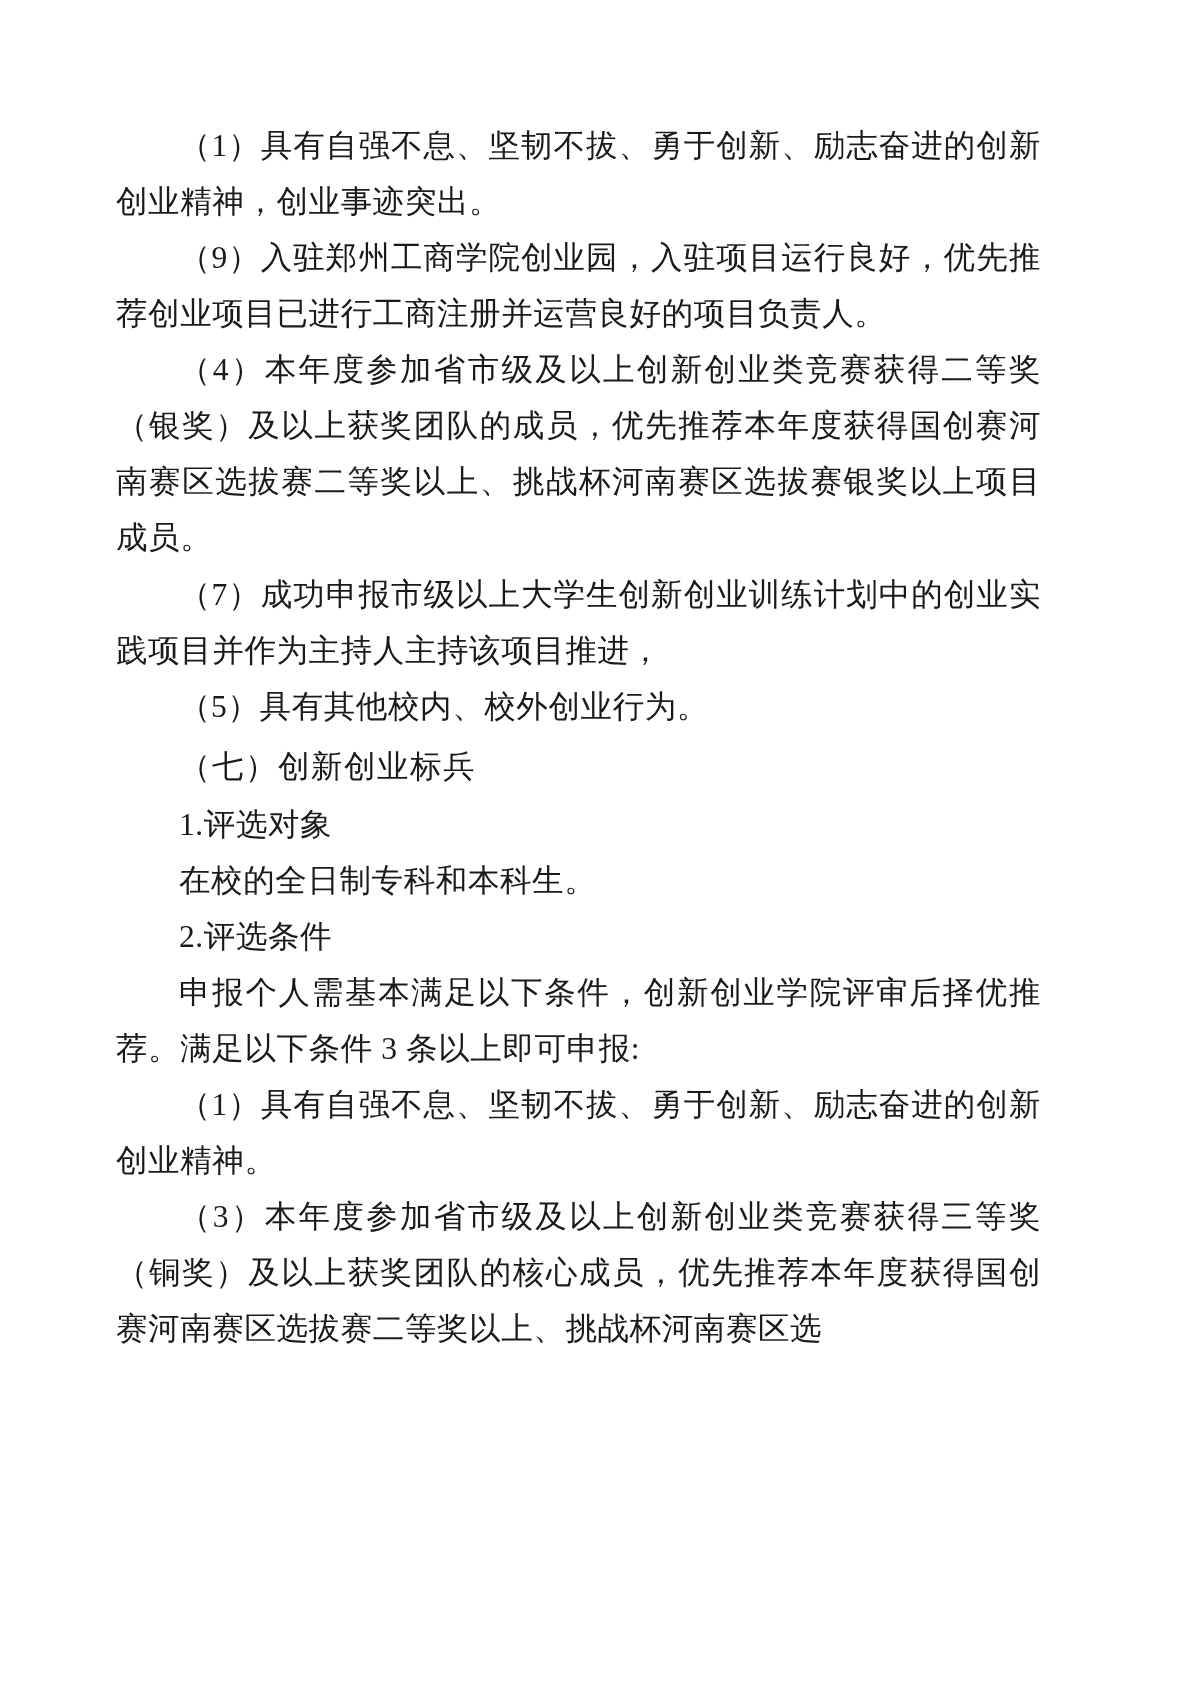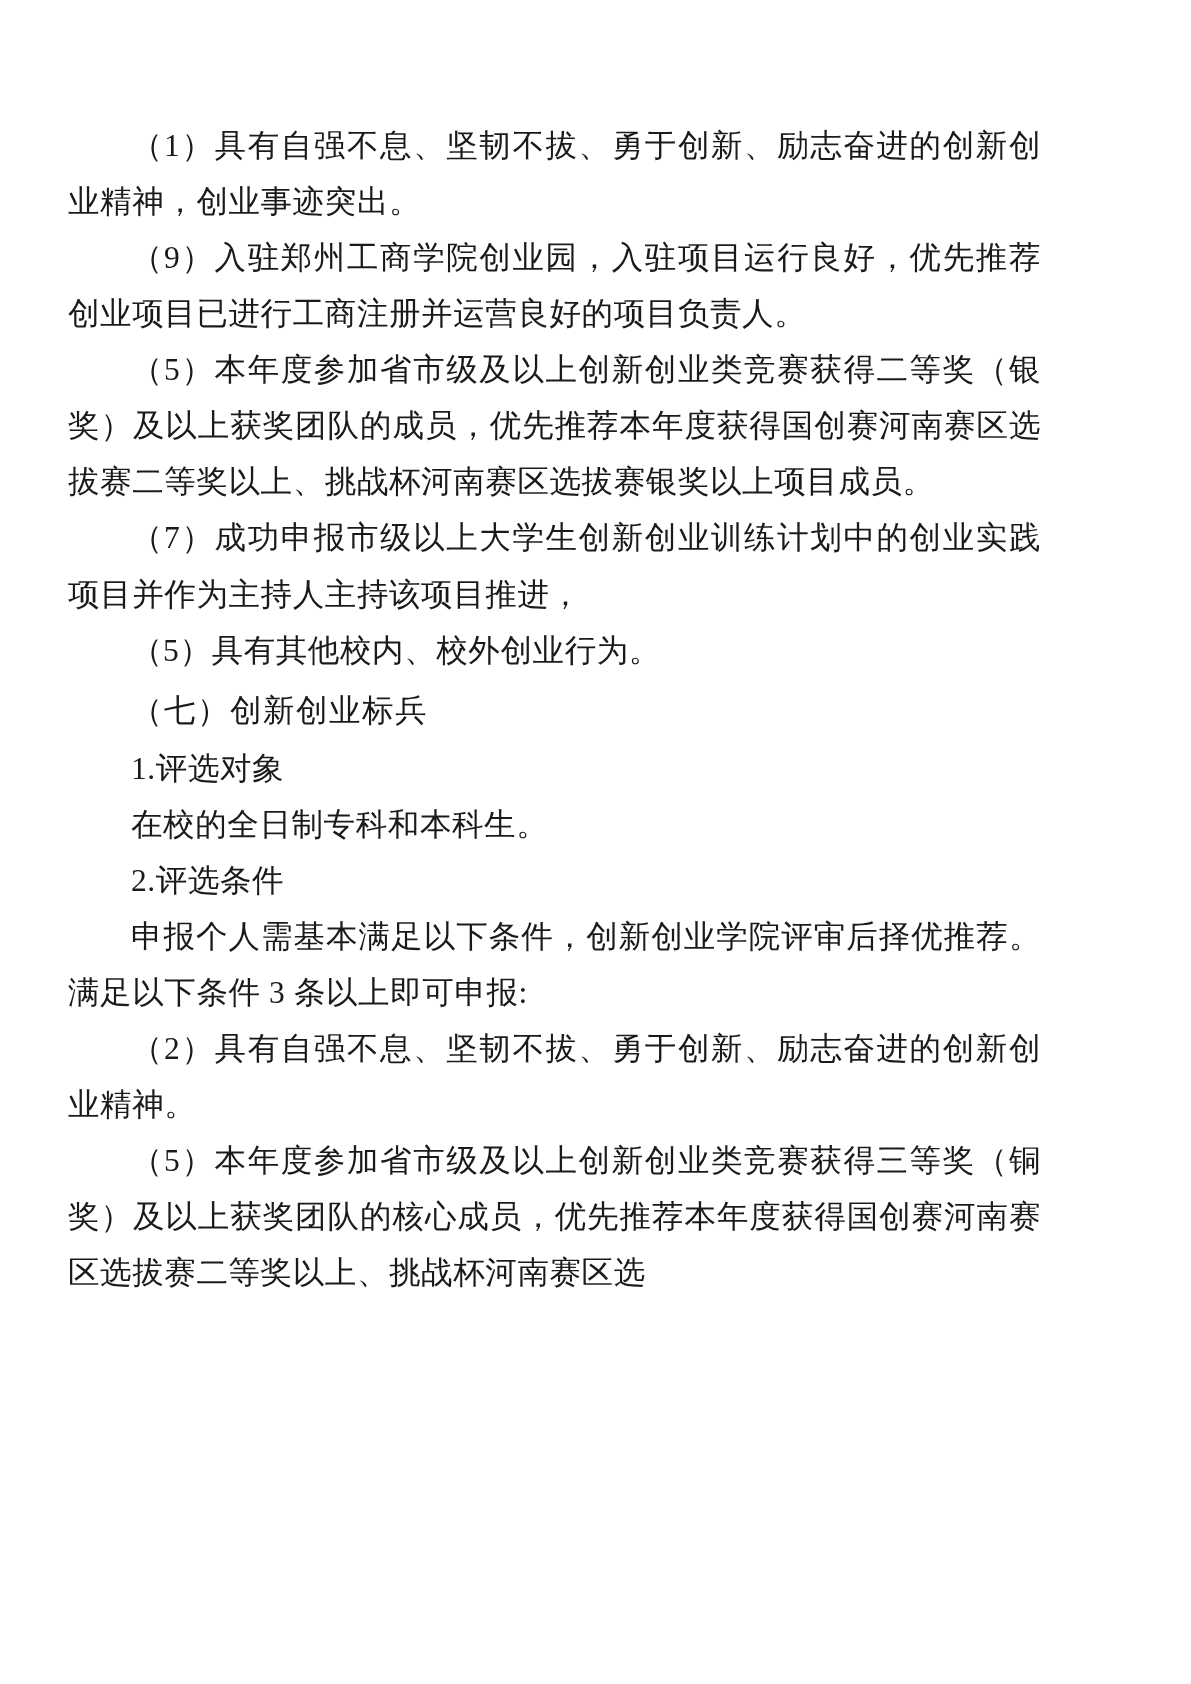--- a/index.html
+++ b/index.html
@@ -12,21 +12,21 @@
     height: 1684px;
     font-family: "Liberation Serif", "DejaVu Serif", serif;
     color: #1a1a1a;
     -webkit-font-smoothing: antialiased;
   }
   .page {
     position: relative;
     width: 1191px;
     height: 1684px;
     box-sizing: border-box;
-    padding: 118px 150px 60px 68px;
+    padding: 118px 150px 60px 116px;
   }
   .doc-body {
     font-size: 31.5px;
     line-height: 1.78;
     letter-spacing: 0.6px;
     text-align: justify;
     text-justify: inter-ideograph;
   }
   p {
     margin: 0;
@@ -51,34 +51,34 @@
 </head>
 <body>
 
 <div class="page">
   <div class="doc-body">
 
     <p class="para">（1）具有自强不息、坚韧不拔、勇于创新、励志奋进的创新创业精神，创业事迹突出。</p>
 
     <p class="para">（9）入驻郑州工商学院创业园，入驻项目运行良好，优先推荐创业项目已进行工商注册并运营良好的项目负责人。</p>
 
-    <p class="para">（5）本年度参加省市级及以上创新创业类竞赛获得二等奖（银奖）及以上获奖团队的成员，优先推荐本年度获得国创赛河南赛区选拔赛二等奖以上、挑战杯河南赛区选拔赛银奖以上项目成员。</p>
+    <p class="para">（4）本年度参加省市级及以上创新创业类竞赛获得二等奖（银奖）及以上获奖团队的成员，优先推荐本年度获得国创赛河南赛区选拔赛二等奖以上、挑战杯河南赛区选拔赛银奖以上项目成员。</p>
 
     <p class="para">（7）成功申报市级以上大学生创新创业训练计划中的创业实践项目并作为主持人主持该项目推进，</p>
 
     <p class="para">（5）具有其他校内、校外创业行为。</p>
 
     <p class="heading">（七）创新创业标兵</p>
 
     <p class="sub">1.评选对象</p>
 
     <p class="sub">在校的全日制专科和本科生。</p>
 
     <p class="sub">2.评选条件</p>
 
     <p class="para"><span>申报个人需基本满足以下条件，创新创业学院评审后择优推荐。</span><span class="bold-run">满足以下条件 3 条以上即可申报:</span></p>
 
-    <p class="para">（2）具有自强不息、坚韧不拔、勇于创新、励志奋进的创新创业精神。</p>
+    <p class="para">（1）具有自强不息、坚韧不拔、勇于创新、励志奋进的创新创业精神。</p>
 
-    <p class="para">（5）本年度参加省市级及以上创新创业类竞赛获得三等奖（铜奖）及以上获奖团队的核心成员，优先推荐本年度获得国创赛河南赛区选拔赛二等奖以上、挑战杯河南赛区选</p>
+    <p class="para">（3）本年度参加省市级及以上创新创业类竞赛获得三等奖（铜奖）及以上获奖团队的核心成员，优先推荐本年度获得国创赛河南赛区选拔赛二等奖以上、挑战杯河南赛区选</p>
 
   </div>
 </div>
 
 </body></html>

